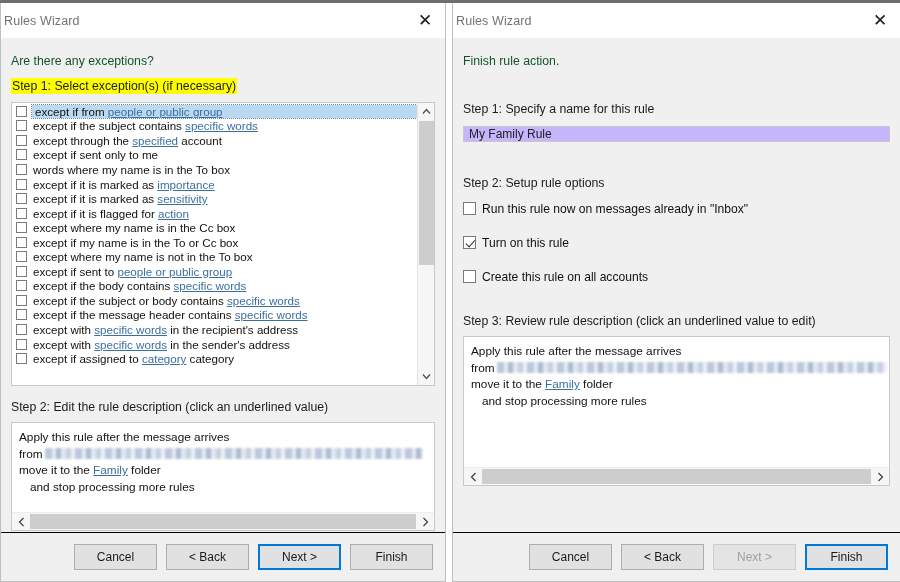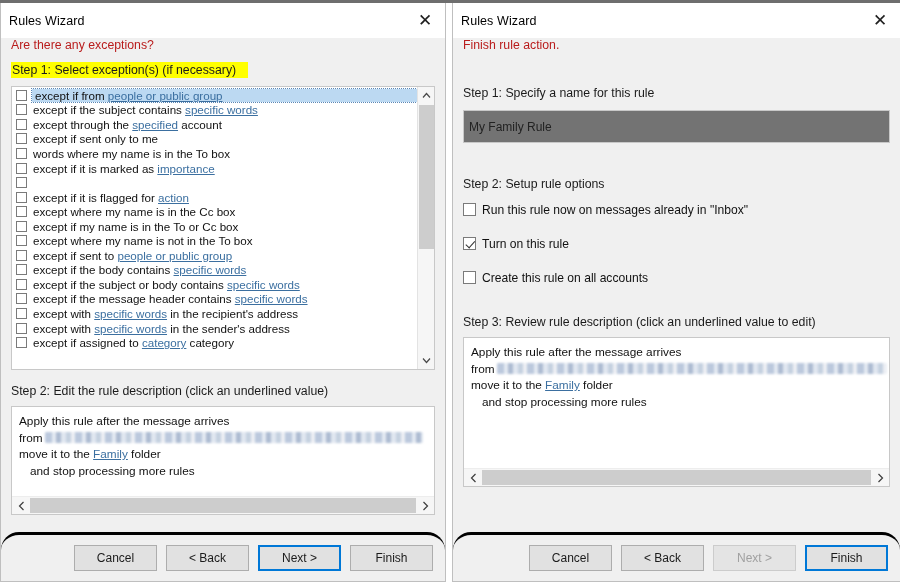--- a/index.html
+++ b/index.html
@@ -37,22 +37,22 @@
   .titlebar {
     position: relative;
     height: 35px;
     background: #ffffff;
     flex: 0 0 35px;
     display: flex;
     align-items: center;
   }
   .title-text {
     font-size: 12.5px;
-    color: #000000;
-    padding-left: 8px;
+    color: #737373;
+    padding-left: 3px;
     letter-spacing: .1px;
   }
   .close-btn {
     position: absolute;
     right: 6px; top: 4px;
     width: 28px; height: 26px;
     display: flex; align-items: center; justify-content: center;
     color: #202020;
     font-size: 17px;
     line-height: 1;
@@ -71,41 +71,41 @@
   }
   .body-area {
     flex: 1 1 auto;
     position: relative;
     background: #f0f0f0;
     padding: 0 10px;
   }
   .footer {
     flex: 0 0 49px;
     background: #f0f0f0;
-    border-top: 3px solid #000000;
+    border-top: 1px solid #000000;
     display: flex;
     align-items: center;
     justify-content: flex-end;
     padding-right: 12px;
     gap: 9px;
-    border-radius: 18px;
   }
   
   .lead {
     font-size: 12.3px;
-    color: #b91c1c;
+    color: #14532d;
+    padding-top: 16px;
   }
   .step-label {
     font-size: 12.3px;
     color: #1b1b1b;
   }
   .step-label.hl {
     background: #ffff00;
     display: inline-block;
-    padding: 1px 12px 1px 1px;
+    padding: 1px 1px 1px 1px;
   }
   
   .listbox {
     position: relative;
     background: #ffffff;
     border: 1px solid #c8c8c8;
     height: 284px;
     overflow: hidden;
     display: flex;
   }
@@ -236,22 +236,22 @@
     font-size: 12px;
     color: #1b1b1b;
     display: flex; align-items: center; justify-content: center;
     cursor: pointer;
     font-family: "Liberation Sans", sans-serif;
   }
   .btn.default { border: 2px solid #0078d7; background: #e1e1e1; }
   .btn.disabled { color: #a0a0a0; background: #e4e4e4; border-color: #cccccc; cursor: default; }
   
   .text-input {
-    height: 33px;
-    background: #737373;
+    height: 16px;
+    background: #c4b5fd;
     border: 1px solid #c8c8c8;
     display: flex; align-items: center;
     padding: 0 5px;
     font-size: 12px;
     color: #222;
   }
   .opt-row {
     display: flex; align-items: flex-start;
     font-size: 12.1px;
     color: #111111;
@@ -310,20 +310,21 @@
             <div class="list-row">
               <span class="cb"></span>
               <span class="row-text"><span>words where my name is in the To box</span></span>
             </div>
             <div class="list-row">
               <span class="cb"></span>
               <span class="row-text"><span>except if it is marked as </span><span class="lnk">importance</span></span>
             </div>
             <div class="list-row">
               <span class="cb"></span>
+              <span class="row-text"><span>except if it is marked as </span><span class="lnk">sensitivity</span></span>
             </div>
             <div class="list-row">
               <span class="cb"></span>
               <span class="row-text"><span>except if it is flagged for </span><span class="lnk">action</span></span>
             </div>
             <div class="list-row">
               <span class="cb"></span>
               <span class="row-text"><span>except where my name is in the Cc box</span></span>
             </div>
             <div class="list-row">

